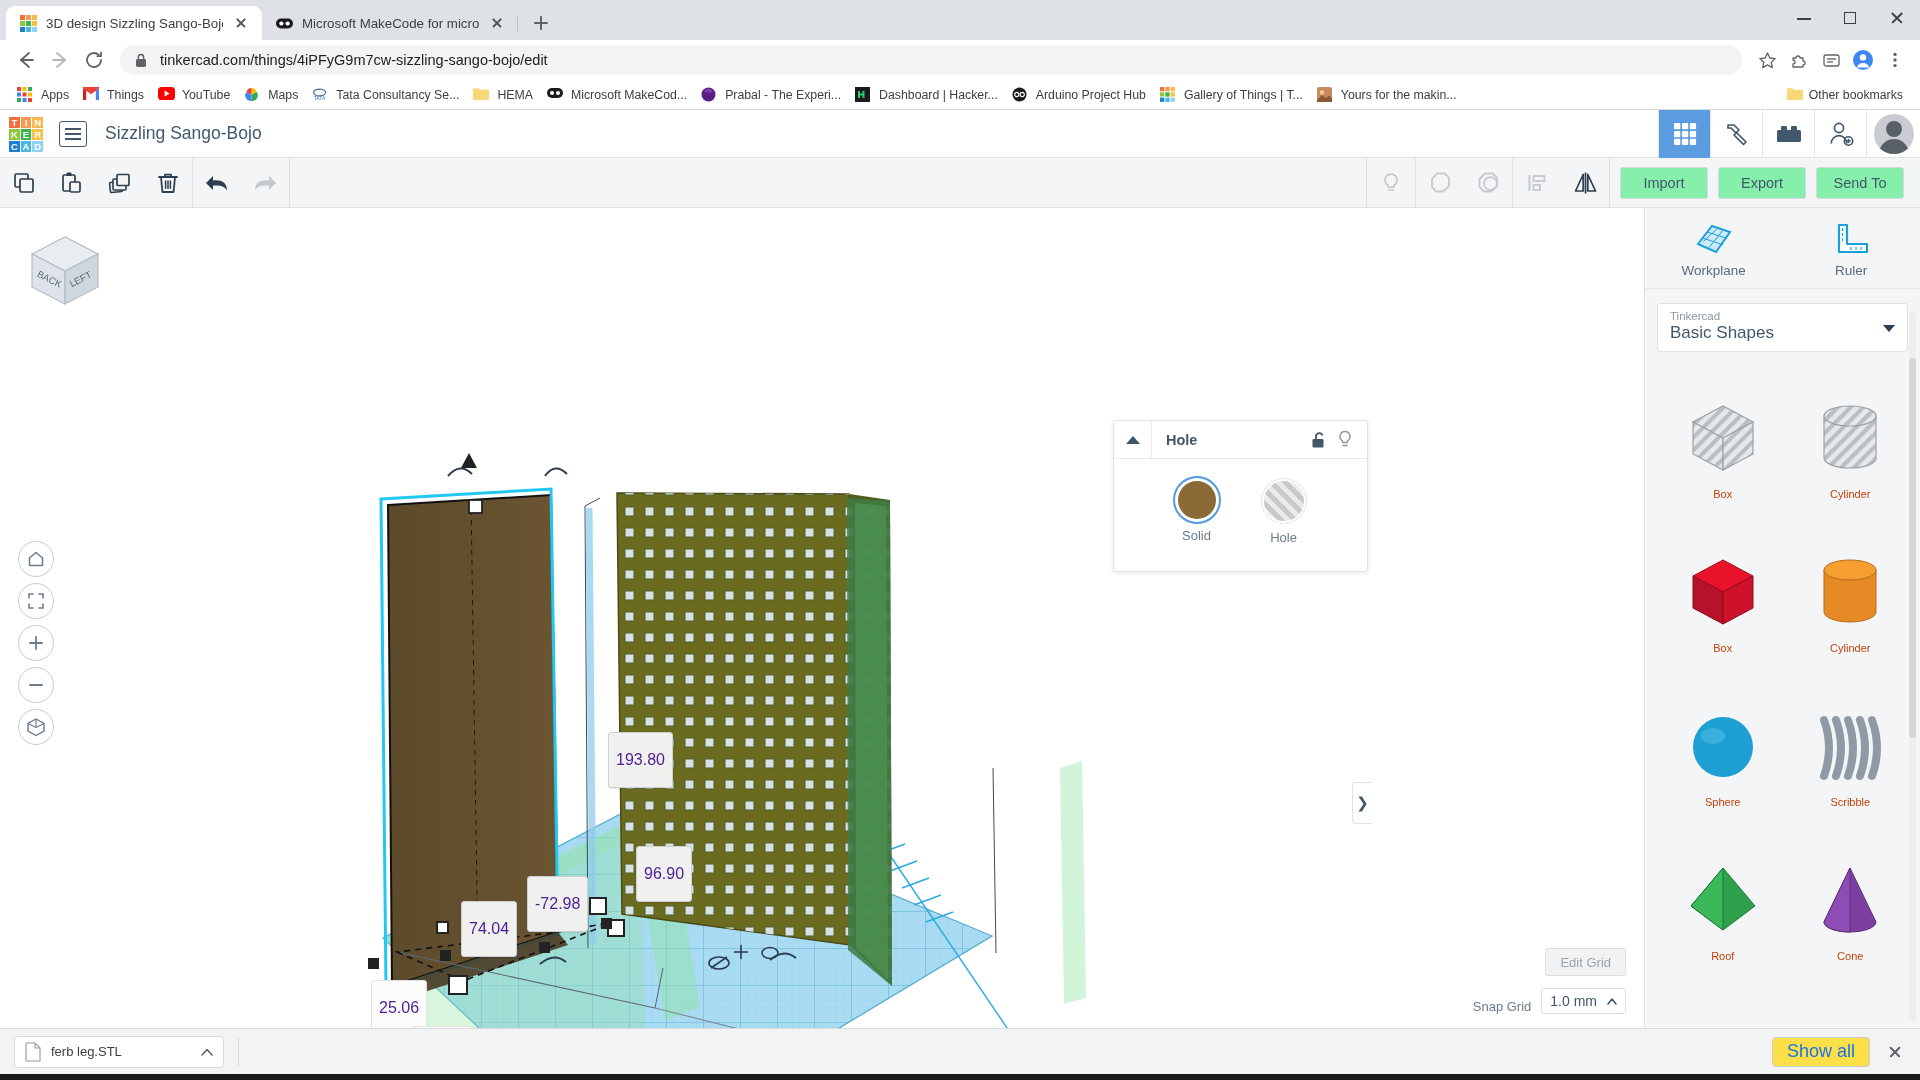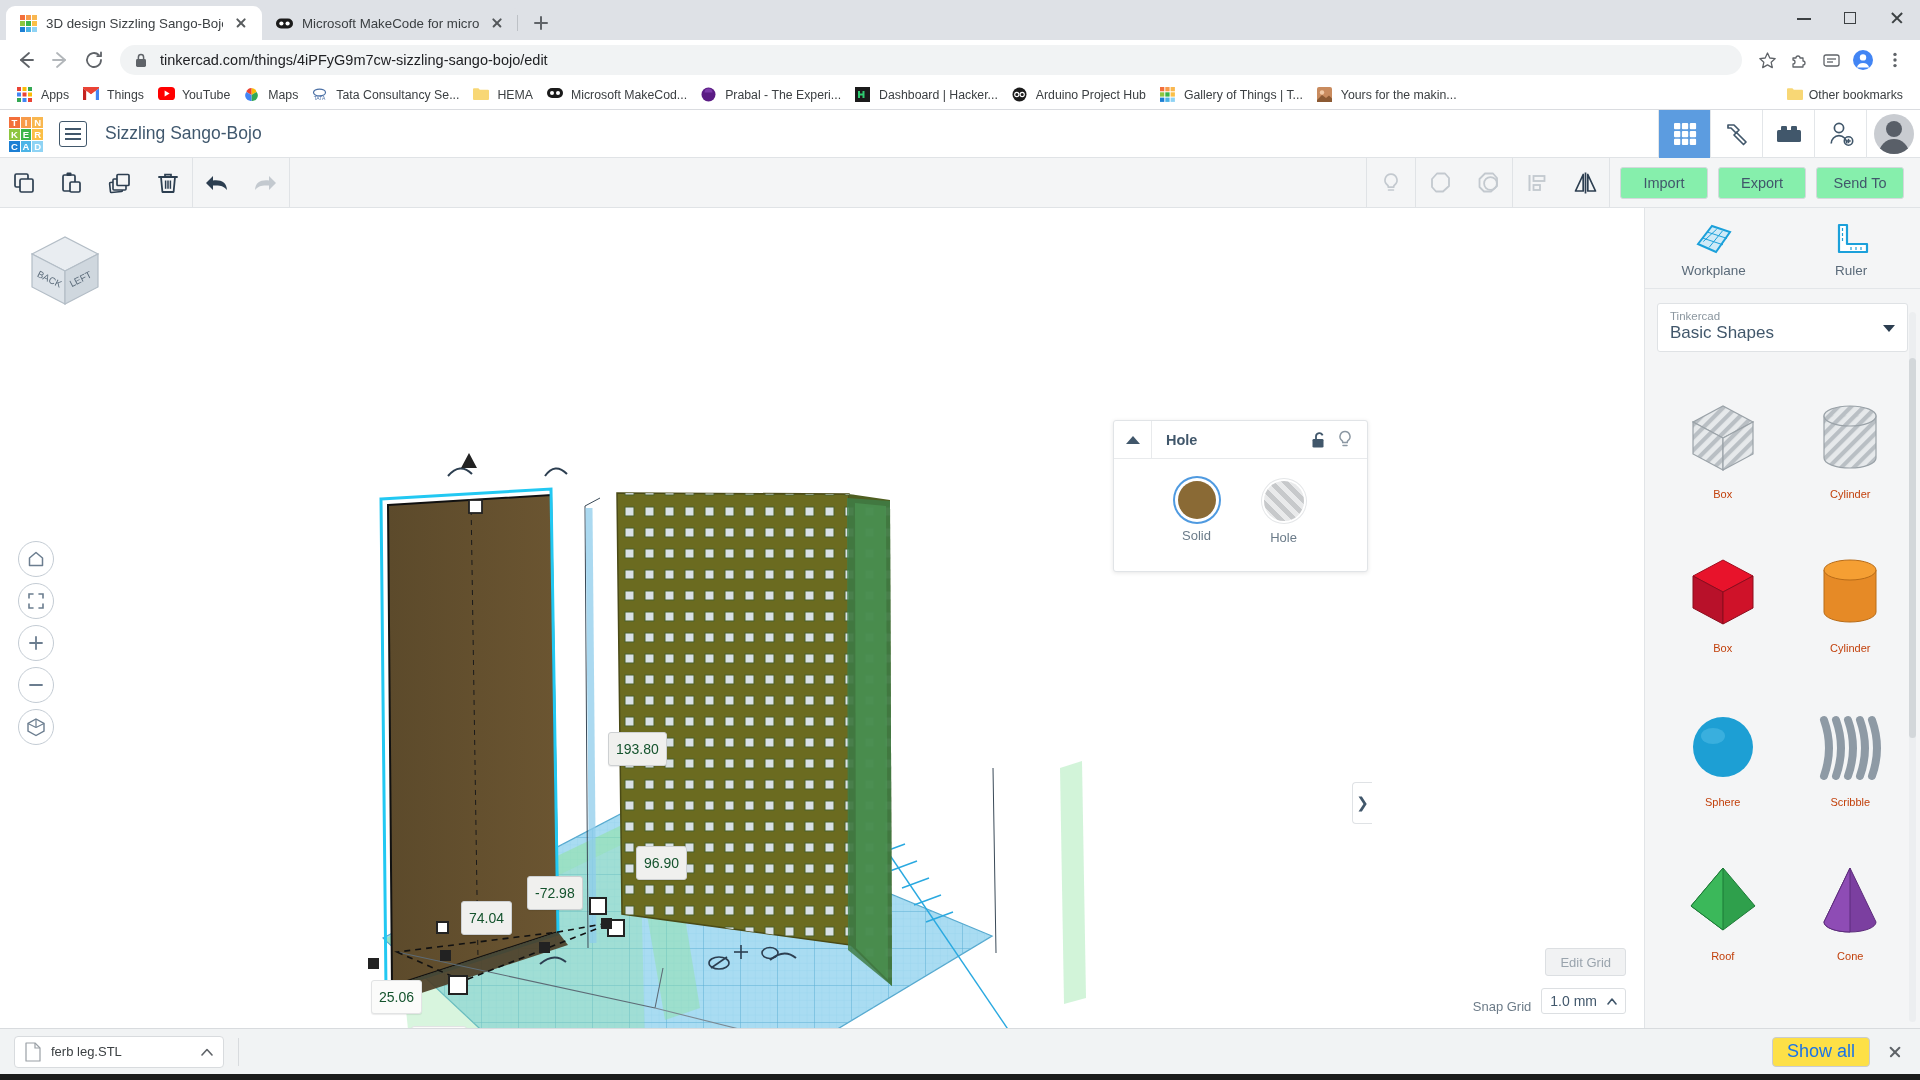--- a/index.html
+++ b/index.html
@@ -156,21 +156,21 @@
   .viewcube { position:absolute; left:22px; top:24px; width:72px; height:66px; }
   .nav-ctl {
     position:absolute; left:18px; width:36px; height:36px; border-radius:50%;
     border:1.5px solid #c4ccd4; background:#fff; display:flex;
     align-items:center; justify-content:center; color:#6b7d8f;
   }
 
   
   .dim-label {
     position:absolute; background:#f0f0ee; border:1px solid #cdd0d2;
-    border-radius:3px; padding:8px 7px; font-size:14px; color:#14532d;
+    border-radius:3px; padding:18px 7px; font-size:16px; color:#4c1d95;
     white-space:nowrap; box-shadow:0 1px 1px rgba(0,0,0,.08);
   }
   .dim-label.plain { background:#fbfbfa; border-color:#e2e3e4; }
 
   .edit-grid-btn {
     position:absolute; right:18px; bottom:52px; height:28px; padding:0 14px;
     border:1px solid #dcdfe2; border-radius:3px; background:#f1f2f3;
     display:flex; align-items:center; font-size:13px; color:#9aa4ad;
   }
   .snap-grid {

